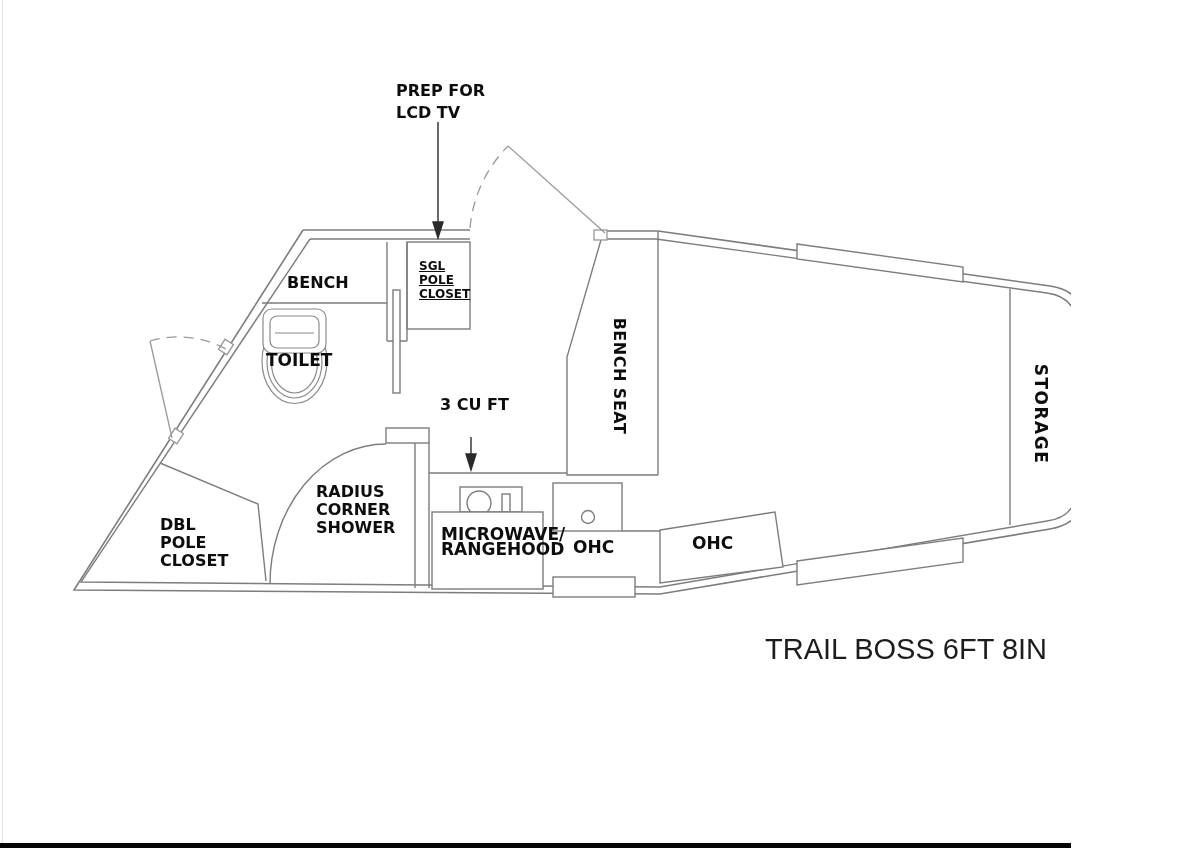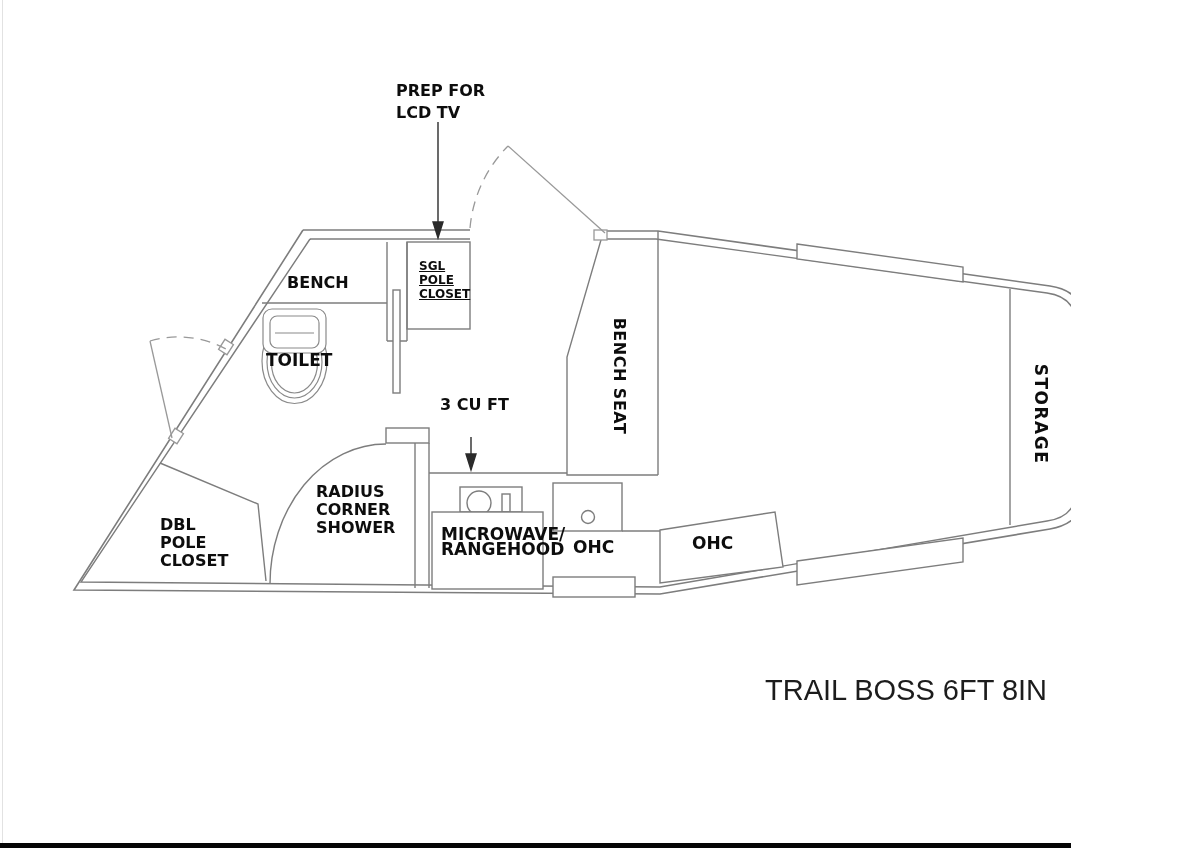--- a/index.html
+++ b/index.html
@@ -10,21 +10,21 @@
        font-family:"DejaVu Sans",sans-serif;}
   .lbl-16{font-size:16px;line-height:18px;}
   .lbl-17{font-size:17px;line-height:19px;}
   .lbl-13{font-size:17px;line-height:15px;}
   .lbl-12{font-size:12px;line-height:14px;}
   .lbl-prep{font-size:16px;line-height:22px;}
   .lbl-dbl{font-size:16px;line-height:18px;}
   .rot{transform:translate(-50%,-50%) rotate(90deg);white-space:nowrap;}
   #bench-label{left:619px;top:376px;letter-spacing:.5px;}
   #storage-label{left:1040px;top:414px;letter-spacing:1.5px;}
-  #title-block{position:absolute;left:765px;top:673px;color:#1c1c1c;
+  #title-block{position:absolute;left:765px;top:632px;color:#1c1c1c;
        font-family:"Liberation Sans",sans-serif;font-size:29px;line-height:34px;font-weight:400;text-align:right;}
   .scan-right{position:absolute;left:1152px;top:0;width:48px;height:848px;background:#050505;
        border-left:2px solid #c9c9c9;box-sizing:border-box;}
   .scan-bottom{position:absolute;left:0;top:843px;width:1200px;height:5px;background:#050505;}
   .scan-left{position:absolute;left:2px;top:0;width:1px;height:848px;background:#e2e2e2;}
 </style>
 </head>
 <body>
 
 <div id="stage">

